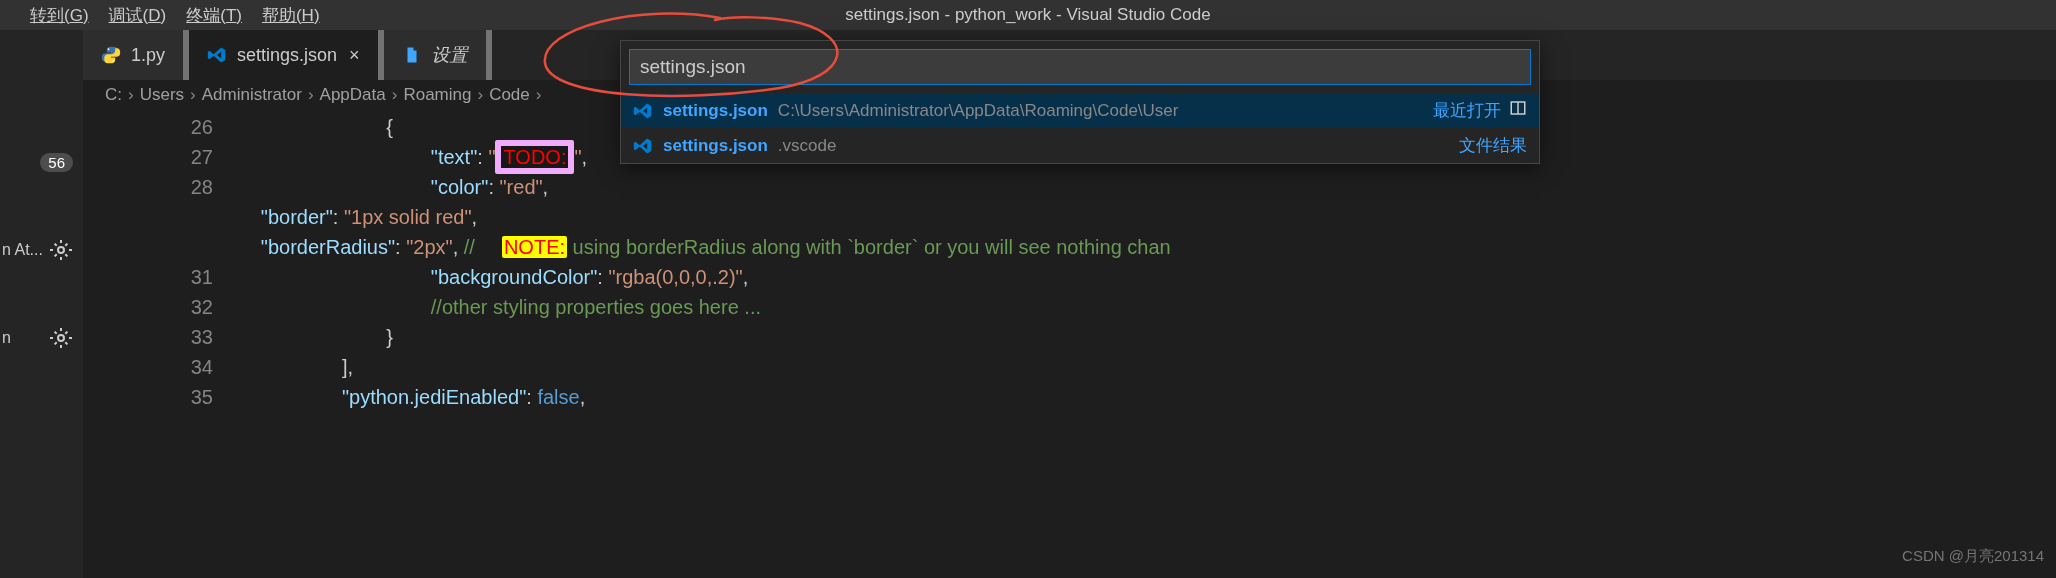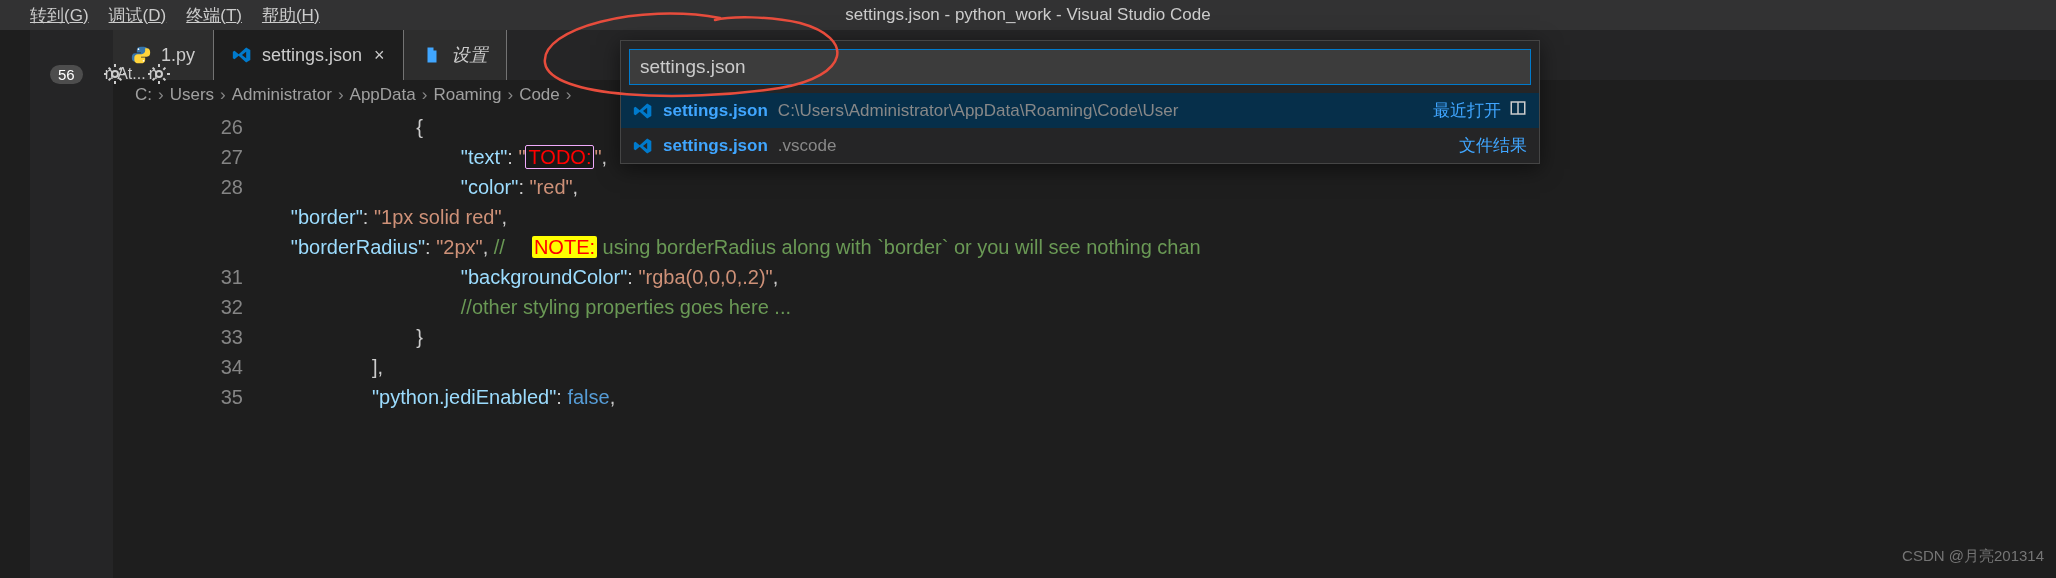--- a/index.html
+++ b/index.html
@@ -6,52 +6,52 @@
 body { background:#1e1e1e; color:#cccccc; overflow:hidden; width:2056px; height:578px; position:relative; }
 
 
 .menubar { height:30px; background:#323233; display:flex; align-items:center; padding-left:20px; font-size:17px; color:#cccccc; }
 .menu-item { padding:0 10px; cursor:pointer;text-decoration:underline; }
 .menu-item u { text-decoration:underline; }
 .title-center { position:absolute; left:50%; transform:translateX(-50%); color:#cccccc; font-size:17px; }
 
 
 .main { display:flex; height:calc(100% - 30px); }
-.sidebar { width:83px; background:#252526; height:100%; display:flex; flex-direction:row; padding-top:22px;margin-left:30px; }
+.sidebar { width:83px; background:#252526; height:100%; display:flex; flex-direction:column; padding-top:22px; }
 .side-row { height:44px; display:flex; align-items:center; justify-content:flex-end; padding-right:10px; font-size:16px; color:#cccccc; position:relative; }
 .side-badge { background:#4d4d4d; color:#fff; border-radius:10px; padding:1px 8px; font-size:15px; }
 .gear-icon { width:24px; height:24px; stroke:#cccccc; fill:none; }
 .side-label { position:absolute; left:2px; font-size:16px; color:#cccccc; white-space:nowrap; overflow:hidden; width:60px; }
 
 .editor-area { flex:1; display:flex; flex-direction:column; background:#1e1e1e; }
 
 
 .tabs { height:50px; background:#252526; display:flex; align-items:stretch; }
-.tab { display:flex; align-items:center; padding:0 18px; background:#2d2d2d; color:#cccccc; font-size:18px; border-right:1px solid #737373; cursor:pointer; }
+.tab { display:flex; align-items:center; padding:0 18px; background:#2d2d2d; color:#cccccc; font-size:18px; border-right:6px solid #737373; cursor:pointer; }
 .tab.active { background:#1e1e1e; }
 .tab.italic { font-style:italic; }
 .tab-icon { width:20px; height:20px; margin-right:10px; display:inline-flex; align-items:center; justify-content:center; }
 .tab-close { margin-left:12px; color:#cccccc; font-size:18px; }
 
 
 .breadcrumb { height:30px; display:flex; align-items:center; padding-left:18px; font-size:17px; color:#a0a0a0; background:#1e1e1e; }
 .crumb { padding:0 4px; }
 .crumb-sep { color:#888; padding:0 2px; }
 
 
 .code { flex:1; font-family: Consolas, "Courier New", monospace; font-size:20px; line-height:30px; position:relative; padding-top:2px; }
 .line { display:flex; }
 .gutter { width:170px; text-align:right; padding-right:40px; color:#858585; user-select:none; }
 .content { white-space:pre; }
 .tok-prop { color:#9cdcfe; }
 .tok-str { color:#ce9178; }
 .tok-punct { color:#cccccc; }
 .tok-kw { color:#569cd6; }
 .tok-comment { color:#6a9955; }
-.hl-todo { color:#ff0000; border:1px solid #f0abfc; padding:0 2px; background:rgba(0,0,0,.2); border-radius:2px; }
+.hl-todo { color:#ff0000; border:6px solid #f0abfc; padding:0 2px; background:rgba(0,0,0,.2); border-radius:2px; }
 .hl-note { color:#ff0000; background:#ffff00; padding:0 2px; border-radius:2px;margin-left:27px; }
 
 
 .quick-open { position:absolute; top:40px; left:620px; width:920px; background:#252526; border:1px solid #454545; box-shadow:0 5px 20px rgba(0,0,0,.5); z-index:10; }
 .qo-input { width:calc(100% - 16px); margin:8px; background:#3c3c3c; border:1px solid #007acc; color:#cccccc; font-size:19px; padding:6px 10px; font-family:inherit; outline:none; }
 .qo-item { display:flex; align-items:center; padding:6px 12px; font-size:17px; cursor:pointer; }
 .qo-item.selected { background:#062f4a; }
 .qo-icon { width:20px; height:20px; margin-right:10px; }
 .qo-name { color:#40a6ff; font-weight:600; }
 .qo-path { color:#888; margin-left:10px; flex:1; }

